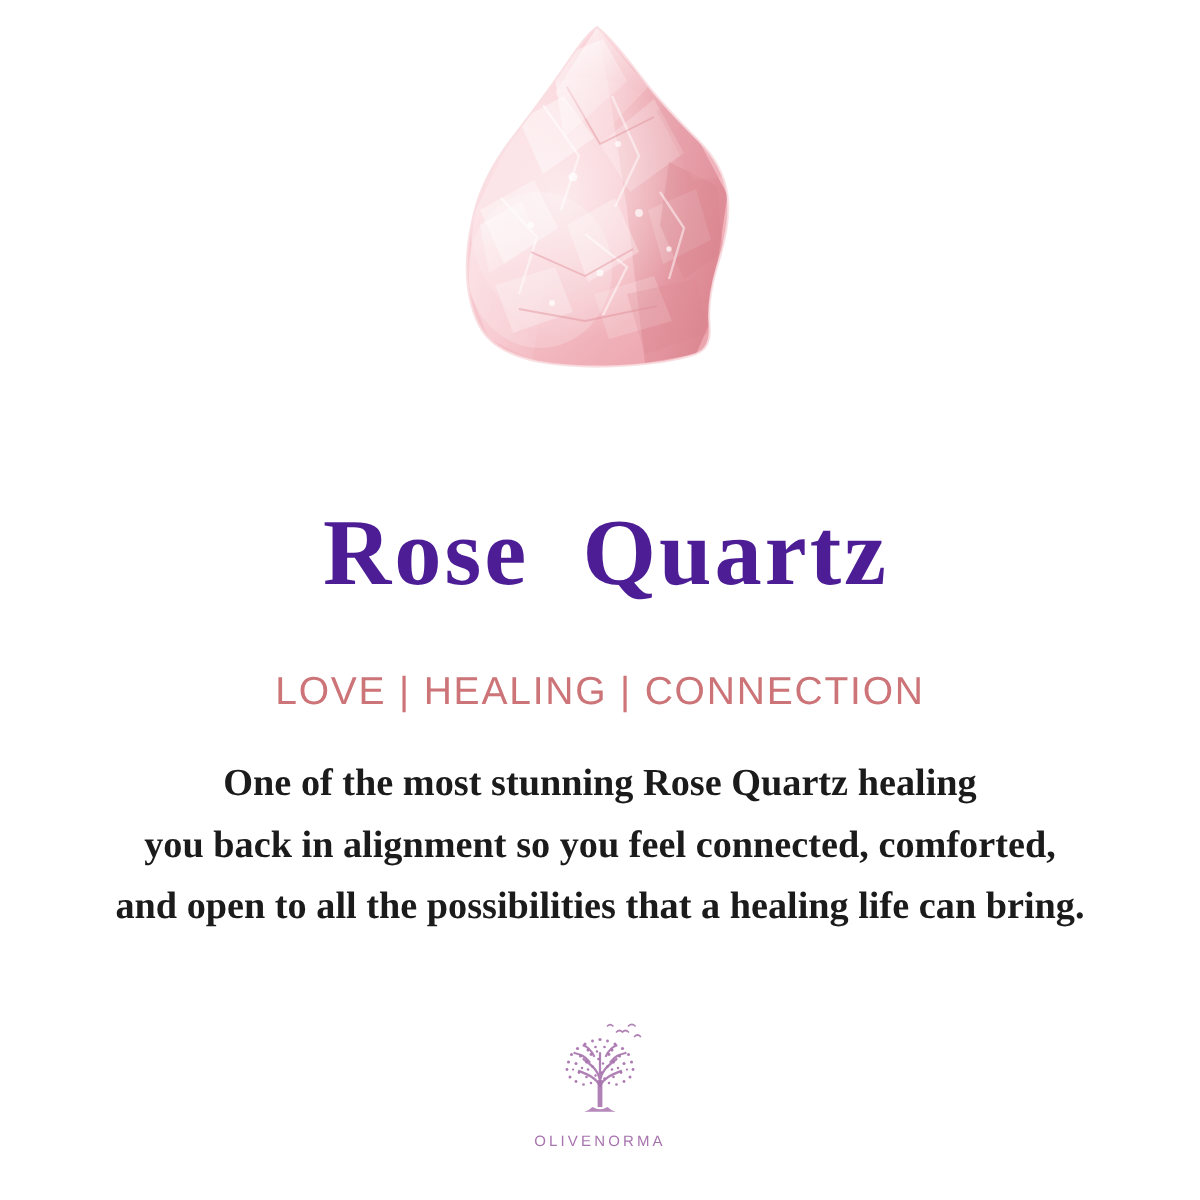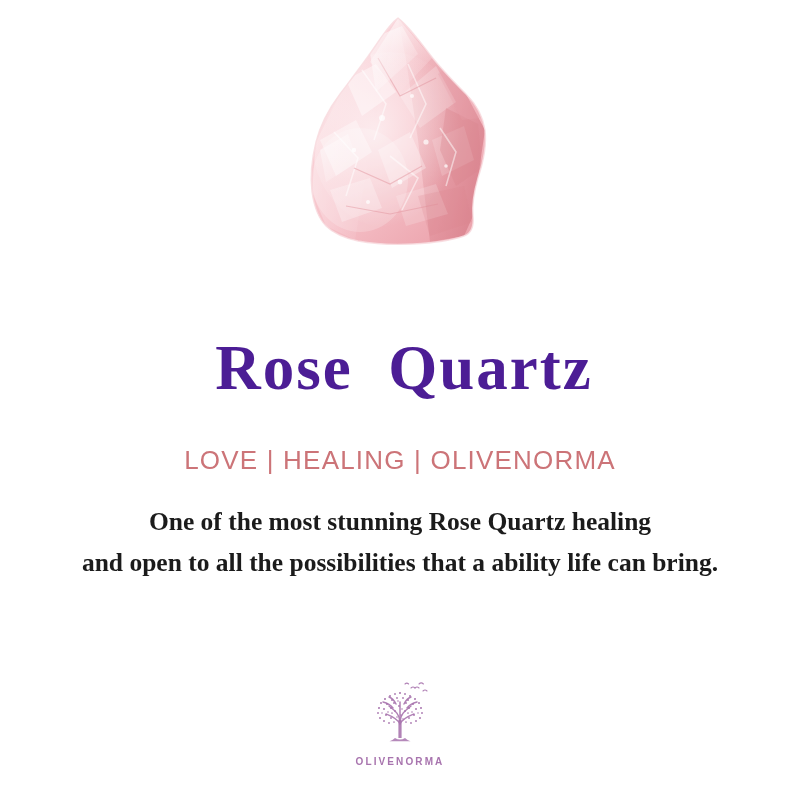--- a/index.html
+++ b/index.html
@@ -99,21 +99,21 @@
     flex-direction: column;
     align-items: center;
   }
   .brand-mark {
     display: block;
   }
   .brand-name {
     margin-top: 2px;
     font-family: "Liberation Sans", sans-serif;
     font-size: 10px;
-    font-weight: 700;
+    font-weight: 400;
     letter-spacing: 2.1px;
     color: #a874ae;
     white-space: pre;
   }
 </style>
 </head>
 <body>
 
 <div class="card">
 
@@ -237,25 +237,26 @@
                C68 218 64 206 62 192
                C60 176 62 158 66 142
                C70 126 78 110 90 94
                C102 78 116 60 128 42
                C136 30 142 22 148 18 Z" fill="none" stroke="#f8dde1" stroke-width="1.4" opacity="0.85"></path>
     </svg>
   </div>
 
   <div class="title">Rose  Quartz</div>
 
-  <div class="subtitle">LOVE | HEALING | OLIVENORMA</div>
+  <div class="subtitle">LOVE | HEALING | CONNECTION</div>
 
   <div class="body-copy">
     <span class="ln">One of the most stunning Rose Quartz healing</span>
-    <span class="ln">and open to all the possibilities that a ability life can bring.</span>
+    <span class="ln">you back in alignment so you feel connected, comforted,</span>
+    <span class="ln">and open to all the possibilities that a healing life can bring.</span>
   </div>
 
   <div class="brand">
     <svg class="brand-mark" width="78" height="78" viewBox="0 0 78 78">
       <g fill="#a874ae">
 
         <path d="M37.4 44 h3.2 v18 h-3.2 z" opacity="0.9"></path>
         <path d="M34 62 q5 3 10 0 q2.5 2.5 5.5 3.2 h-21 q3 -0.7 5.5 -3.2 z" opacity="0.85"></path>
 
         <g stroke="#a874ae" stroke-width="1.5" fill="none" stroke-linecap="round" opacity="0.9">

